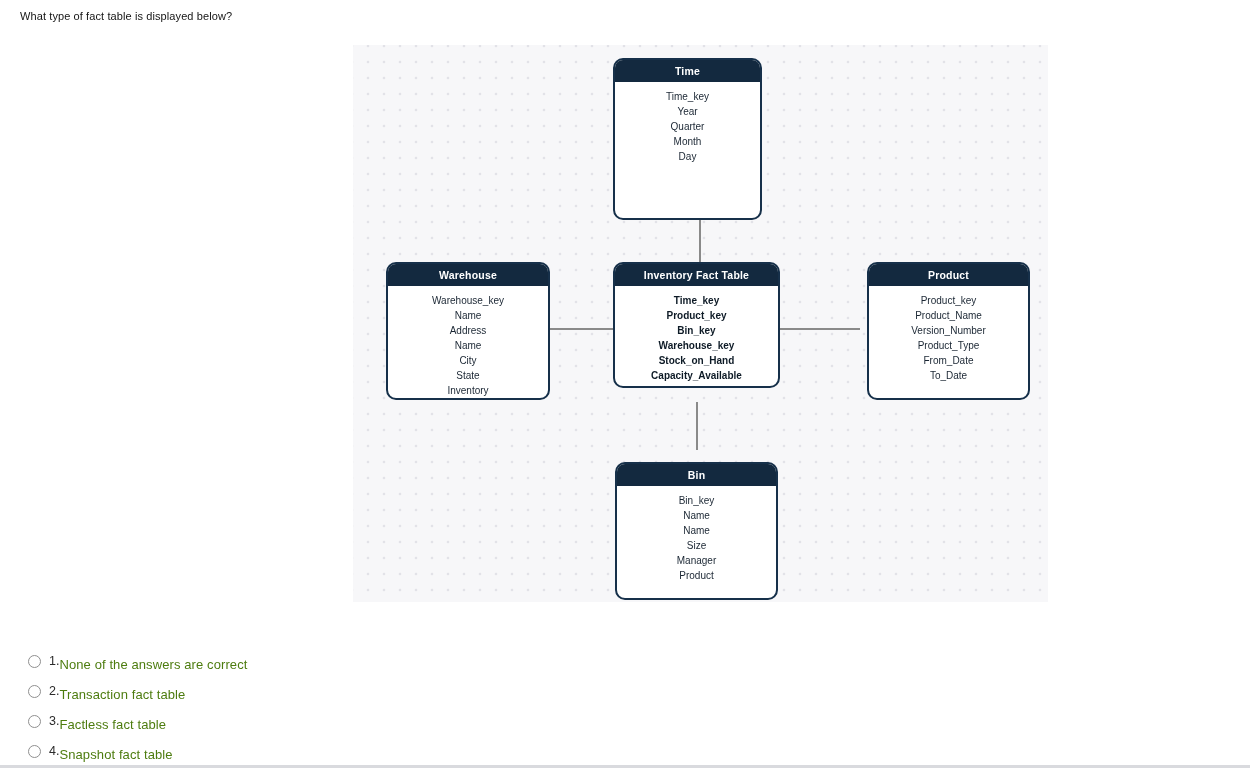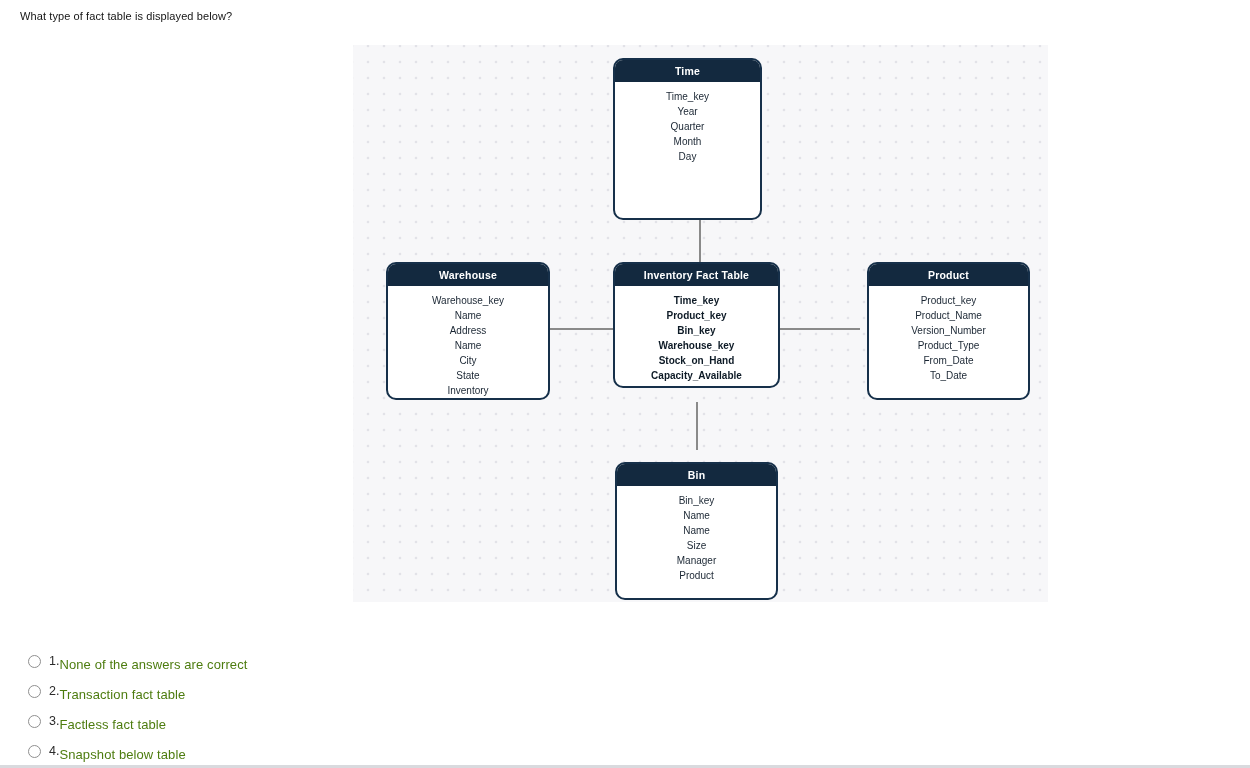--- a/index.html
+++ b/index.html
@@ -188,17 +188,17 @@
     <span class="opt-label">Transaction fact table</span>
   </div>
   <div class="option">
     <span class="radio"></span>
     <span class="opt-num">3.</span>
     <span class="opt-label">Factless fact table</span>
   </div>
   <div class="option">
     <span class="radio"></span>
     <span class="opt-num">4.</span>
-    <span class="opt-label">Snapshot below table</span>
+    <span class="opt-label">Snapshot fact table</span>
   </div>
 </div>
 
 <div class="bottom-strip"></div>
 
 </body></html>

